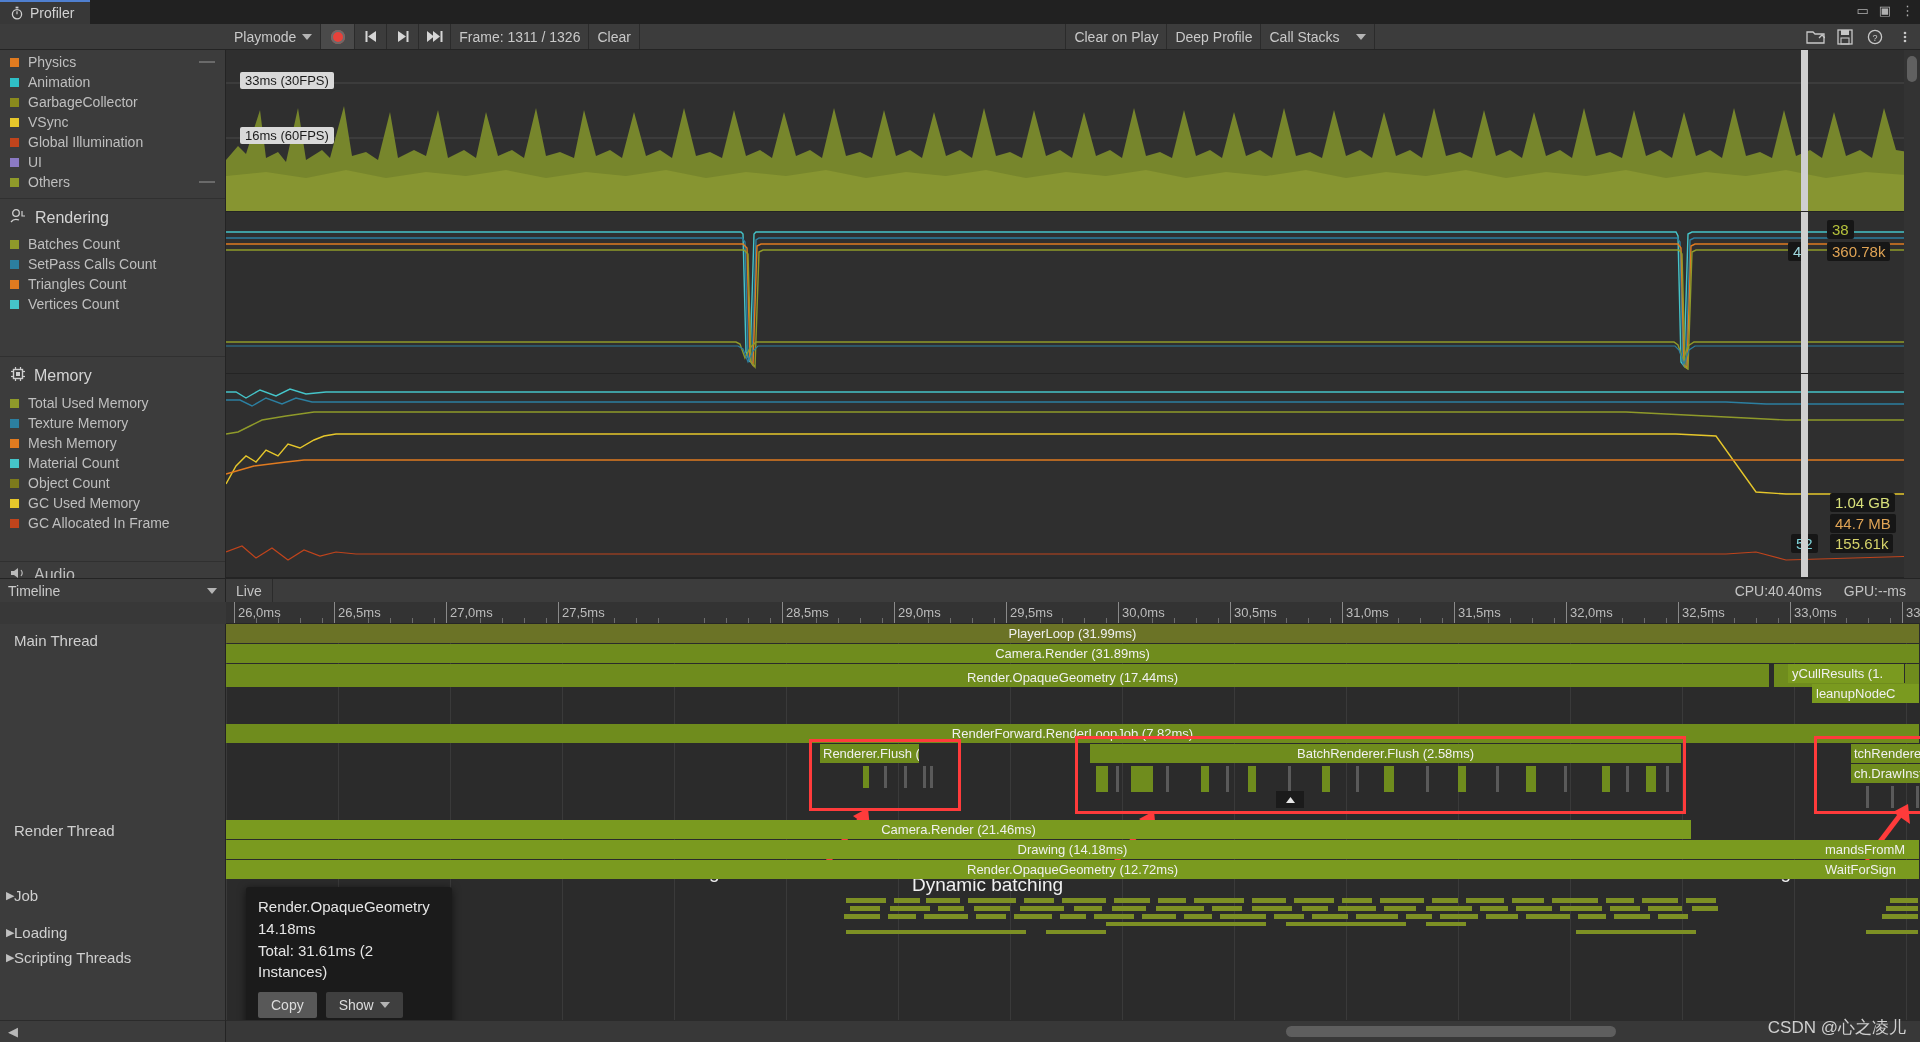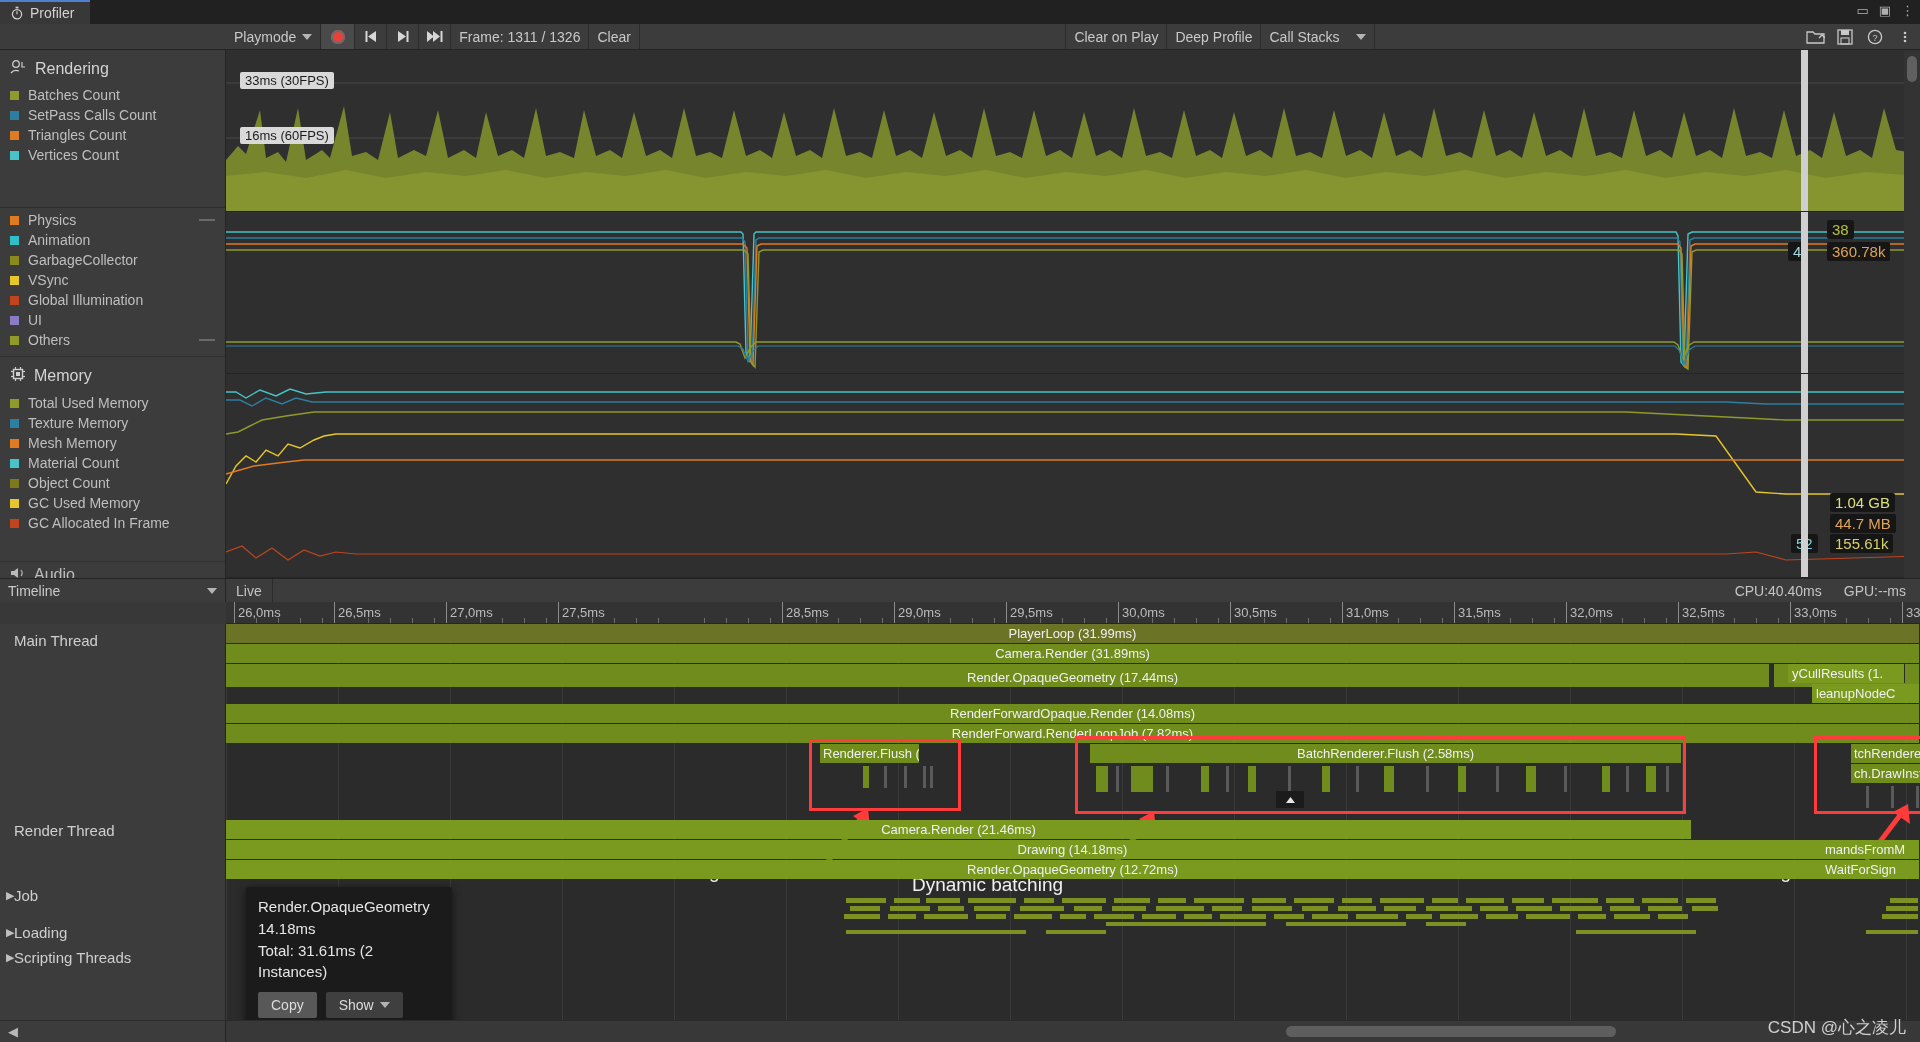--- a/index.html
+++ b/index.html
@@ -245,20 +245,53 @@
       <svg width="6" height="16" viewBox="0 0 6 16">
           <circle cx="3" cy="4" r="1.3" fill="#c8c8c8"></circle>
           <circle cx="3" cy="8" r="1.3" fill="#c8c8c8"></circle>
           <circle cx="3" cy="12" r="1.3" fill="#c8c8c8"></circle>
         </svg>
     </div>
   </div>
 
   <div class="sidebar">
 
+    <div class="mod-group" style="padding-top:2px;">
+      <div class="mod-row">
+        <span class="swatch" style="background:#e07b20"></span>
+        <span>Physics</span>
+        <span class="dash"></span>
+      </div>
+      <div class="mod-row">
+        <span class="swatch" style="background:#2fbfc6"></span>
+        <span>Animation</span>
+      </div>
+      <div class="mod-row">
+        <span class="swatch" style="background:#8a8a1d"></span>
+        <span>GarbageCollector</span>
+      </div>
+      <div class="mod-row">
+        <span class="swatch" style="background:#e6c72b"></span>
+        <span>VSync</span>
+      </div>
+      <div class="mod-row">
+        <span class="swatch" style="background:#c0441c"></span>
+        <span>Global Illumination</span>
+      </div>
+      <div class="mod-row">
+        <span class="swatch" style="background:#8b7ac4"></span>
+        <span>UI</span>
+      </div>
+      <div class="mod-row">
+        <span class="swatch" style="background:#8f9a2a"></span>
+        <span>Others</span>
+        <span class="dash"></span>
+      </div>
+    </div>
+
     <div class="mod-group">
       <div class="mod-head">
         <span>
           <svg width="17" height="15" viewBox="0 0 17 15">
               <circle cx="6" cy="5" r="3.3" fill="none" stroke="#cfcfcf" stroke-width="1.3"></circle>
               <path d="M1 14 q3-4 8-2" fill="none" stroke="#cfcfcf" stroke-width="1.3"></path>
               <path d="M12 3 v5 h3" fill="none" stroke="#cfcfcf" stroke-width="1.2"></path>
             </svg>
         </span>
         <span>Rendering</span>
@@ -273,53 +306,20 @@
       </div>
       <div class="mod-row">
         <span class="swatch" style="background:#e07b20"></span>
         <span>Triangles Count</span>
       </div>
       <div class="mod-row">
         <span class="swatch" style="background:#45c4c9"></span>
         <span>Vertices Count</span>
       </div>
       <div style="height:36px"></div>
-    </div>
-
-    <div class="mod-group" style="padding-top:2px;">
-      <div class="mod-row">
-        <span class="swatch" style="background:#e07b20"></span>
-        <span>Physics</span>
-        <span class="dash"></span>
-      </div>
-      <div class="mod-row">
-        <span class="swatch" style="background:#2fbfc6"></span>
-        <span>Animation</span>
-      </div>
-      <div class="mod-row">
-        <span class="swatch" style="background:#8a8a1d"></span>
-        <span>GarbageCollector</span>
-      </div>
-      <div class="mod-row">
-        <span class="swatch" style="background:#e6c72b"></span>
-        <span>VSync</span>
-      </div>
-      <div class="mod-row">
-        <span class="swatch" style="background:#c0441c"></span>
-        <span>Global Illumination</span>
-      </div>
-      <div class="mod-row">
-        <span class="swatch" style="background:#8b7ac4"></span>
-        <span>UI</span>
-      </div>
-      <div class="mod-row">
-        <span class="swatch" style="background:#8f9a2a"></span>
-        <span>Others</span>
-        <span class="dash"></span>
-      </div>
     </div>
 
     <div class="mod-group">
       <div class="mod-head">
         <span>
           <svg width="16" height="16" viewBox="0 0 16 16">
               <rect x="3.5" y="3.5" width="9" height="9" fill="none" stroke="#cfcfcf" stroke-width="1.4"></rect>
               <rect x="6" y="6" width="4" height="4" fill="#cfcfcf"></rect>
             <line x1="5.5" y1="1" x2="5.5" y2="3.5" stroke="#cfcfcf" stroke-width="1.2"></line>
               <line x1="10.5" y1="1" x2="10.5" y2="3.5" stroke="#cfcfcf" stroke-width="1.2"></line>
@@ -545,21 +545,20 @@
       <div class="tl-col" style="left:1232px"></div>
     <div class="tl-col" style="left:1344px"></div>
       <div class="tl-col" style="left:1456px"></div>
     <div class="tl-col" style="left:1568px"></div>
       <div class="tl-col" style="left:1680px"></div>
 
     <div class="bar dark" style="left:0; top:0; width:1694px;">PlayerLoop (31.99ms)</div>
     <div class="bar" style="left:0; top:20px; width:1694px;">Camera.Render (31.89ms)</div>
     <div class="bar" style="left:0; top:40px; width:1694px;">Drawing (19.78ms)</div>
     <div class="bar" style="left:0; top:44px; width:1694px;">Render.OpaqueGeometry (17.44ms)</div>
-    <div class="bar" style="left:0; top:80px; width:1694px;">RenderForwardOpaque.Render (14.08ms)</div>
     <div class="bar" style="left:0; top:100px; width:1694px;">RenderForward.RenderLoopJob (7.82ms)</div>
 
     <div class="bar" style="left:1562px; top:40px; width:117px; justify-content:flex-start; padding-left:4px; background:#7a9a1f;">yCullResults (1.</div>
     <div class="bar" style="left:1586px; top:60px; width:108px; justify-content:flex-start; padding-left:4px; background:#7a9a1f;">leanupNodeC</div>
     <div style="position:absolute;left:1543px;top:40px;width:5px;height:38px;background:#2b2b2b;"></div>
 
     <div class="bar" style="left:594px; top:120px; width:100px; justify-content:flex-start; padding-left:3px;">Renderer.Flush (0.</div>
     <div class="tick-bar" style="left:637px; top:142px; height:22px;"></div>
     <div class="tick-bar grey" style="left:658px; top:142px; height:22px; width:3px;"></div>
     <div class="tick-bar grey" style="left:678px; top:142px; height:22px; width:3px;"></div>

